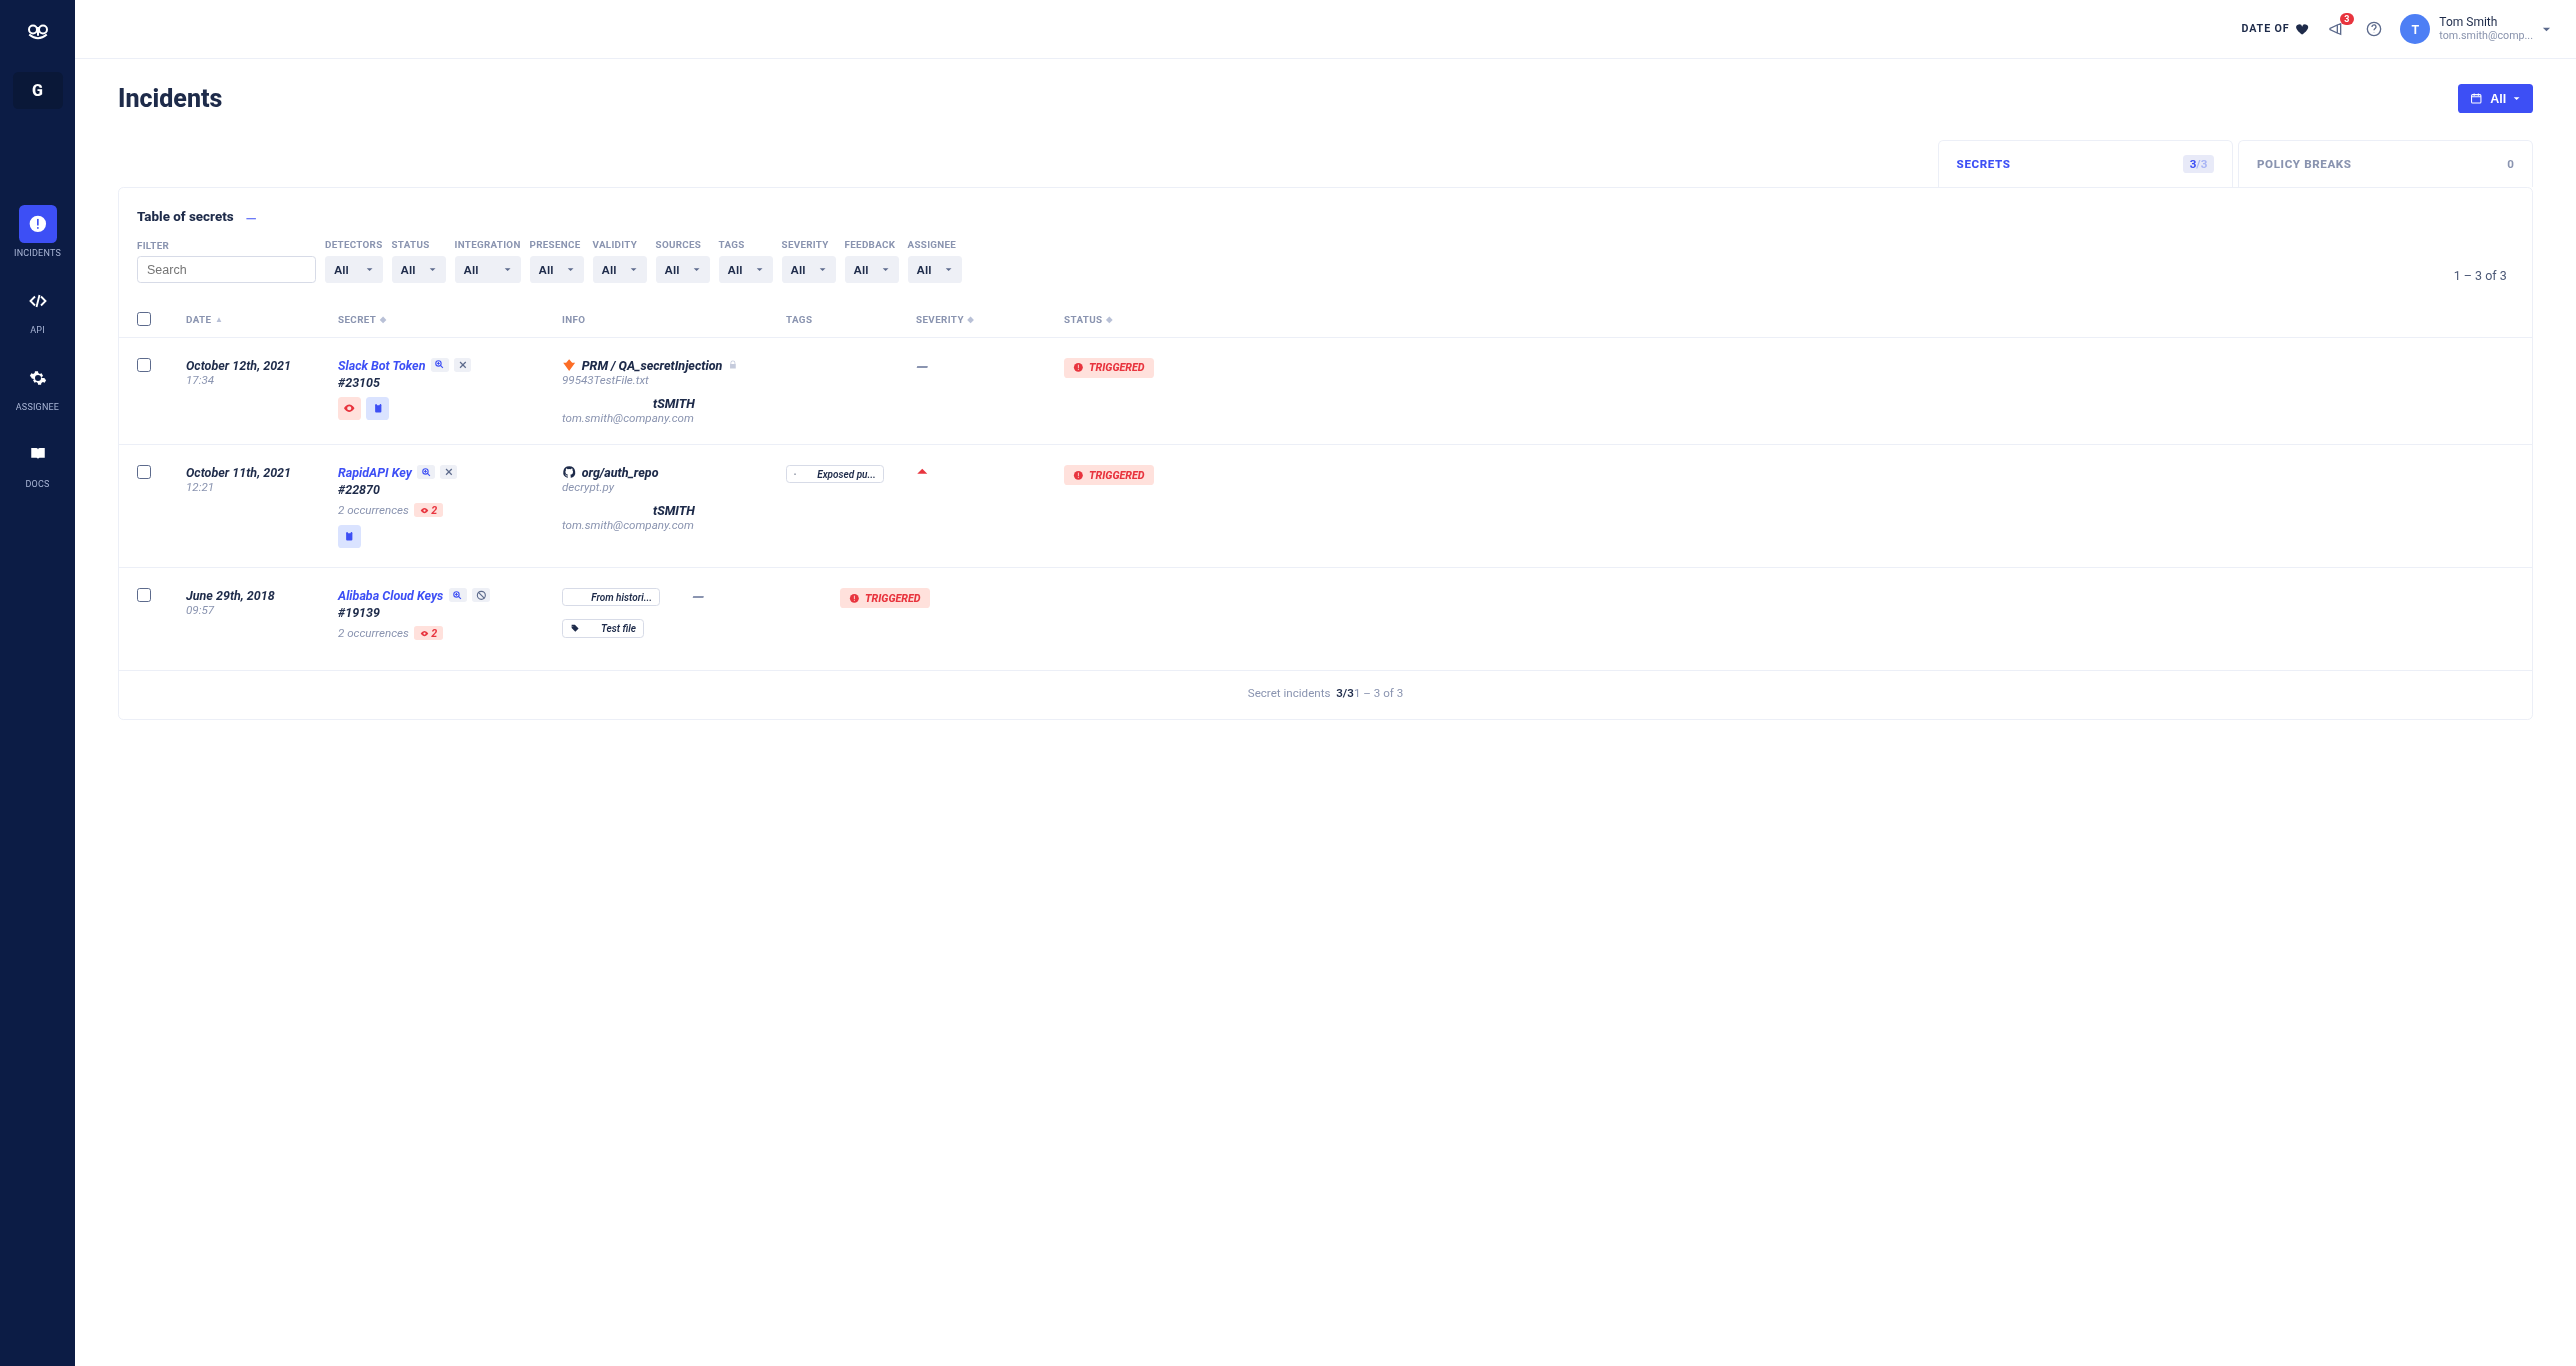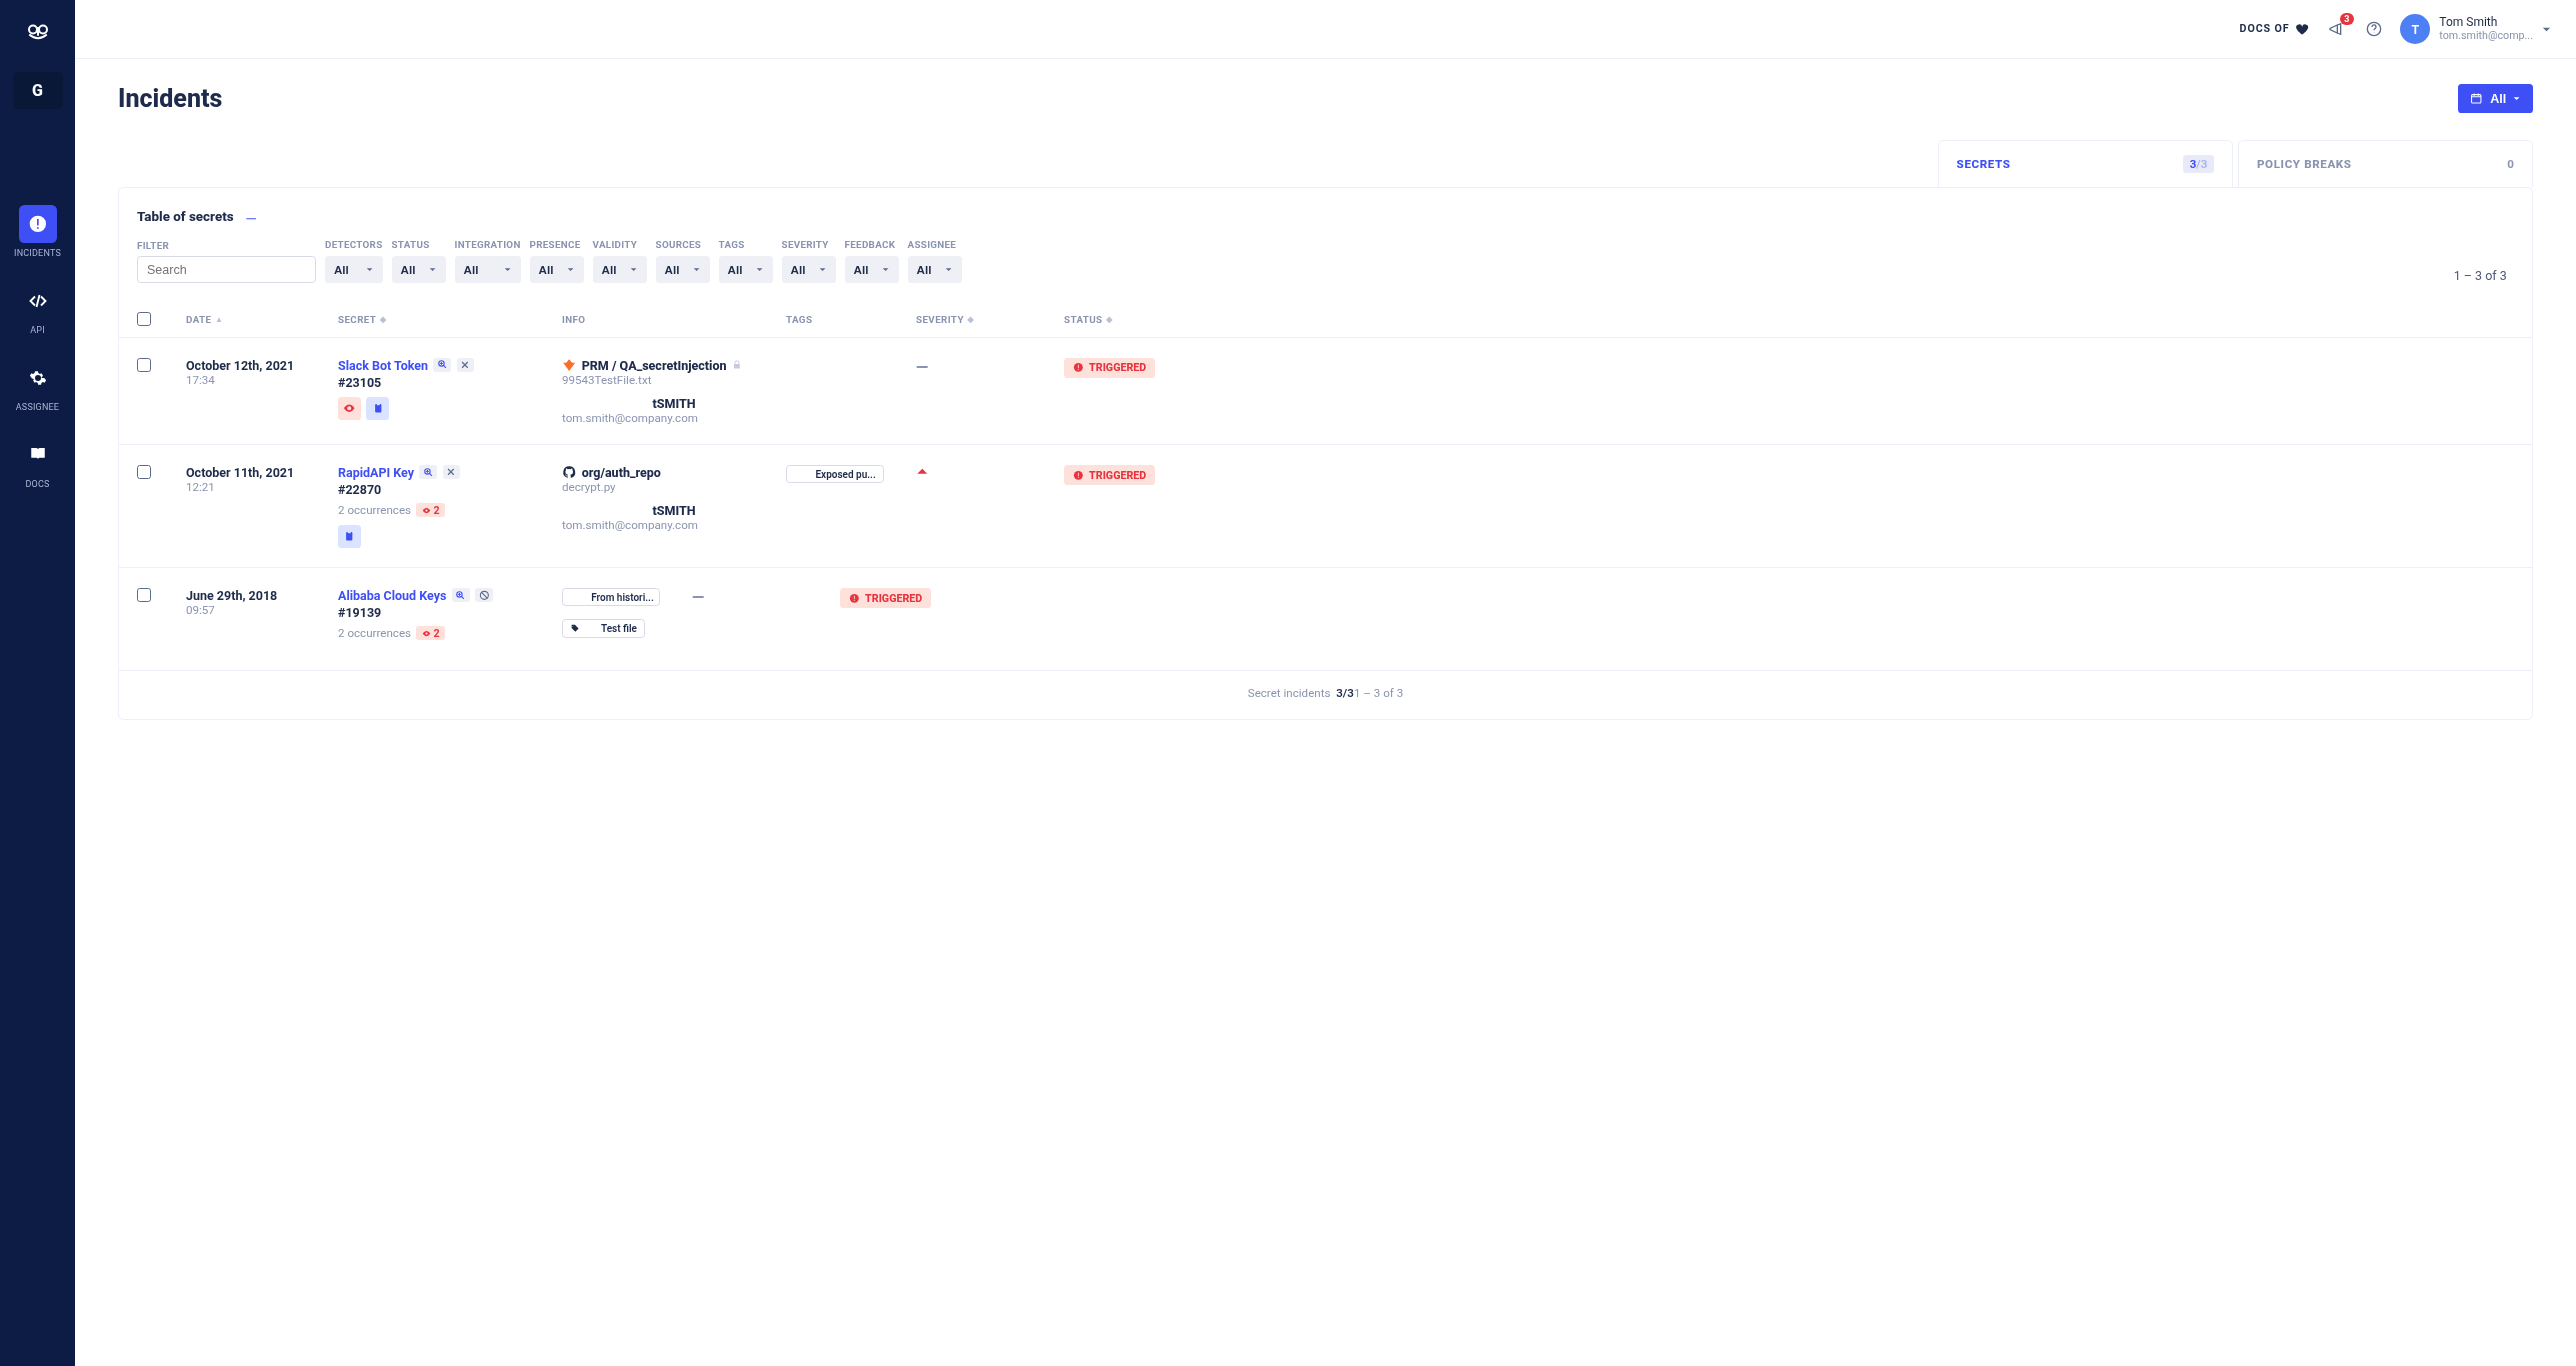--- a/index.html
+++ b/index.html
@@ -48,21 +48,21 @@
 .tbl { width: 100%; margin-top: 18px; }
 .tbl-head { display: flex; padding: 10.7px 18px; border-bottom: 0.9px solid #eceff7; }
 .tbl-head > div { font-size: 9.8px; font-weight: 700; color: #8a94b0; letter-spacing: 0.4px; display: flex; align-items: center; gap: 3.6px; }
 .col-cb { width: 49px; }
 .col-date { width: 152px; }
 .col-secret { width: 224px; }
 .col-info { width: 224px; }
 .col-tags { width: 130px; }
 .col-sev { width: 148px; }
 .col-status { flex: 1; }
-.tbl-row { display: flex; padding: 19.7px 18px; border-bottom: 0.9px solid #eceff7; }
+.tbl-row { display: flex; padding: 19.7px 18px; border-bottom: 0.9px solid #eceff7; font-style: italic; }
 .tbl-row > div { }
 .cb { width: 14.3px; height: 14.3px; border: 1.8px solid #5c6a8c; border-radius: 2.7px; cursor: pointer; }
 .date-main { font-weight: 700; }
 .date-time { color: #8a94b0; font-size: 11.6px; }
 .secret-name { color: #3d4ff5; font-weight: 700; display: inline; }
 .secret-icons { display: inline-flex; gap: 5.4px; margin-left: 5.4px; }
 .mini-icon { background: #eef0f6; border-radius: 2.7px; padding: 1.8px 3.6px; display: inline-flex; align-items: center; justify-content: center; color: #5c6a8c; cursor: pointer; }
 .secret-id { font-weight: 700; margin-top: 1.8px; }
 .occ { color: #8a94b0; font-size: 11.6px; margin-top: 5.4px; display: flex; align-items: center; gap: 5.4px; }
 .eye-badge { background: #ffe1dc; color: #e8343e; border-radius: 2.7px; padding: 0.9px 5.4px; font-size: 10.7px; font-weight: 700; display: inline-flex; align-items: center; gap: 2.7px; }
@@ -129,21 +129,21 @@
             <path d="M3 4h7a2 2 0 012 2v13a2 2 0 00-2-2H3V4zm18 0h-7a2 2 0 00-2 2v13a2 2 0 012-2h7V4z"></path>
           </svg>
       </div>
       <div class="sidebar-label">DOCS</div>
     </div>
   </div>
 
   <div class="main">
     <div class="topbar">
       <div class="wallof">
-        <span>DOCS OF</span>
+        <span>DATE OF</span>
         <svg width="14.3" height="14.3" viewBox="0 0 24 24" fill="#1e2b4a">
             <path d="M12 21s-8-5-10-11a5 5 0 0110-2 5 5 0 0110 2c-2 6-10 11-10 11z"></path>
           </svg>
       </div>
       <div class="topicon">
         <svg width="16" height="16" viewBox="0 0 24 24" fill="none" stroke="#5c6a8c" stroke-width="2">
             <path d="M3 11v2l11 5V6L3 11zm11-5l5-2v16l-5-2"></path>
           </svg>
         <span class="notif-badge">3</span>
       </div>

